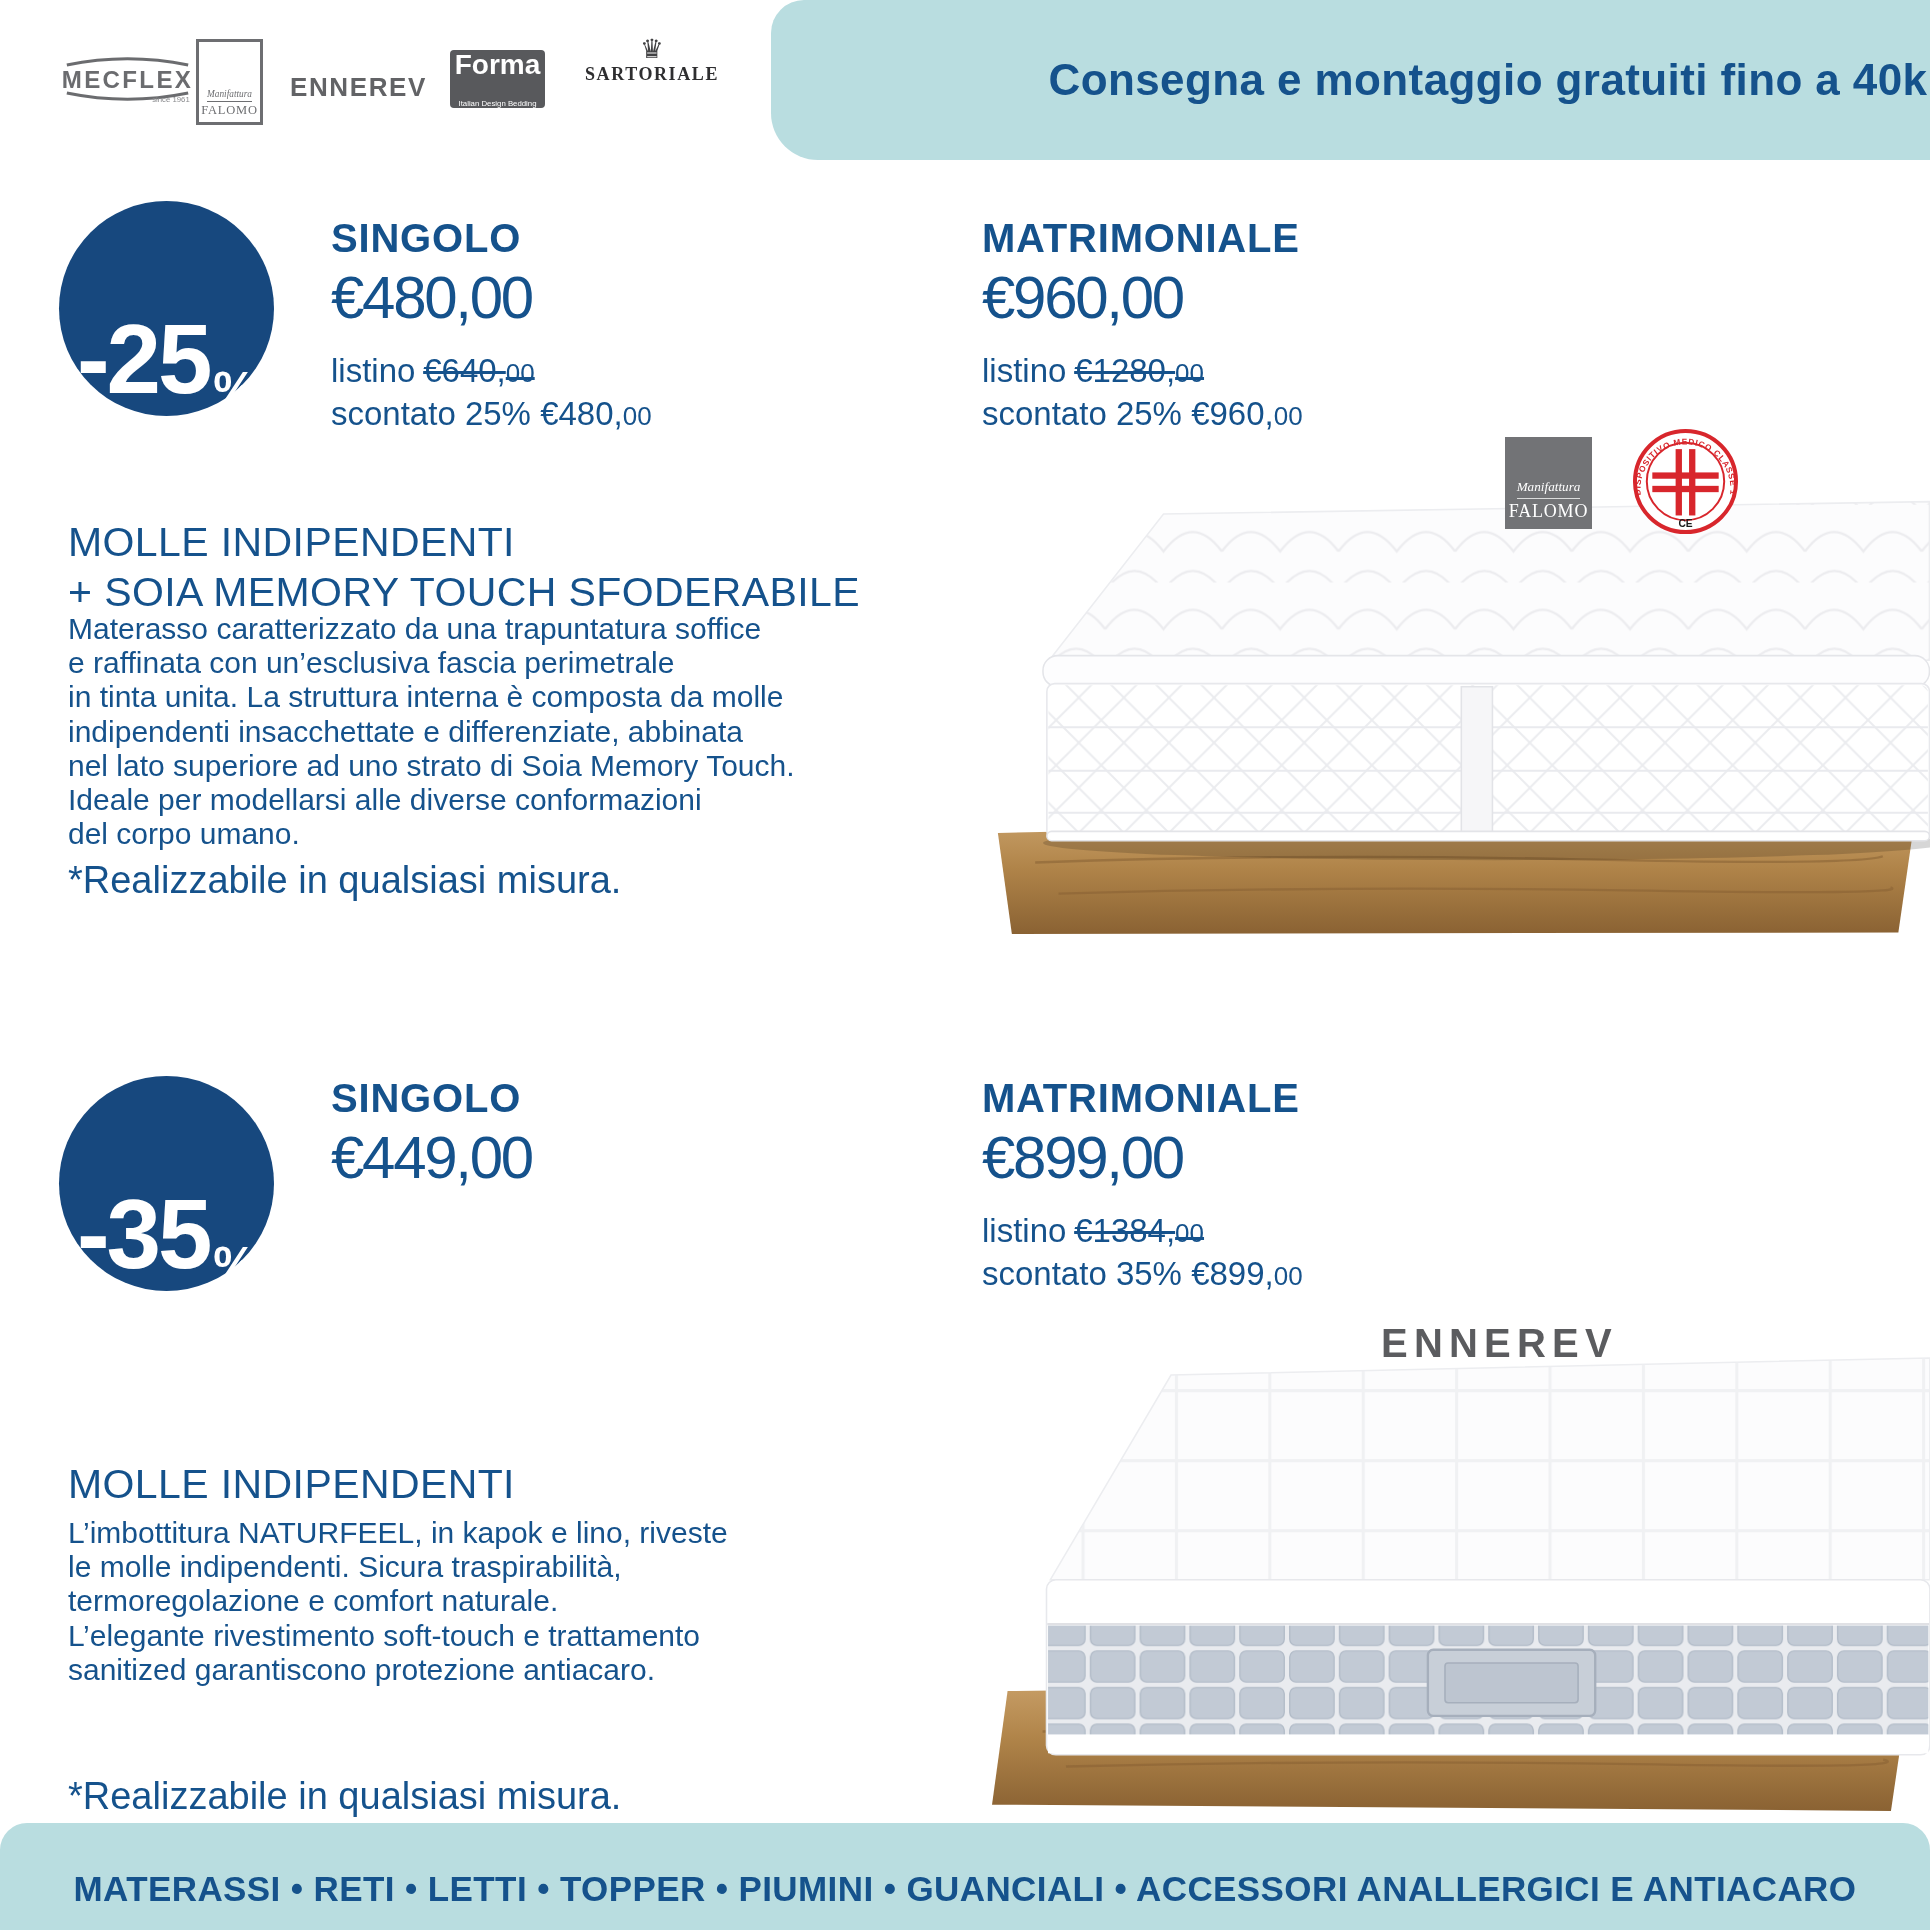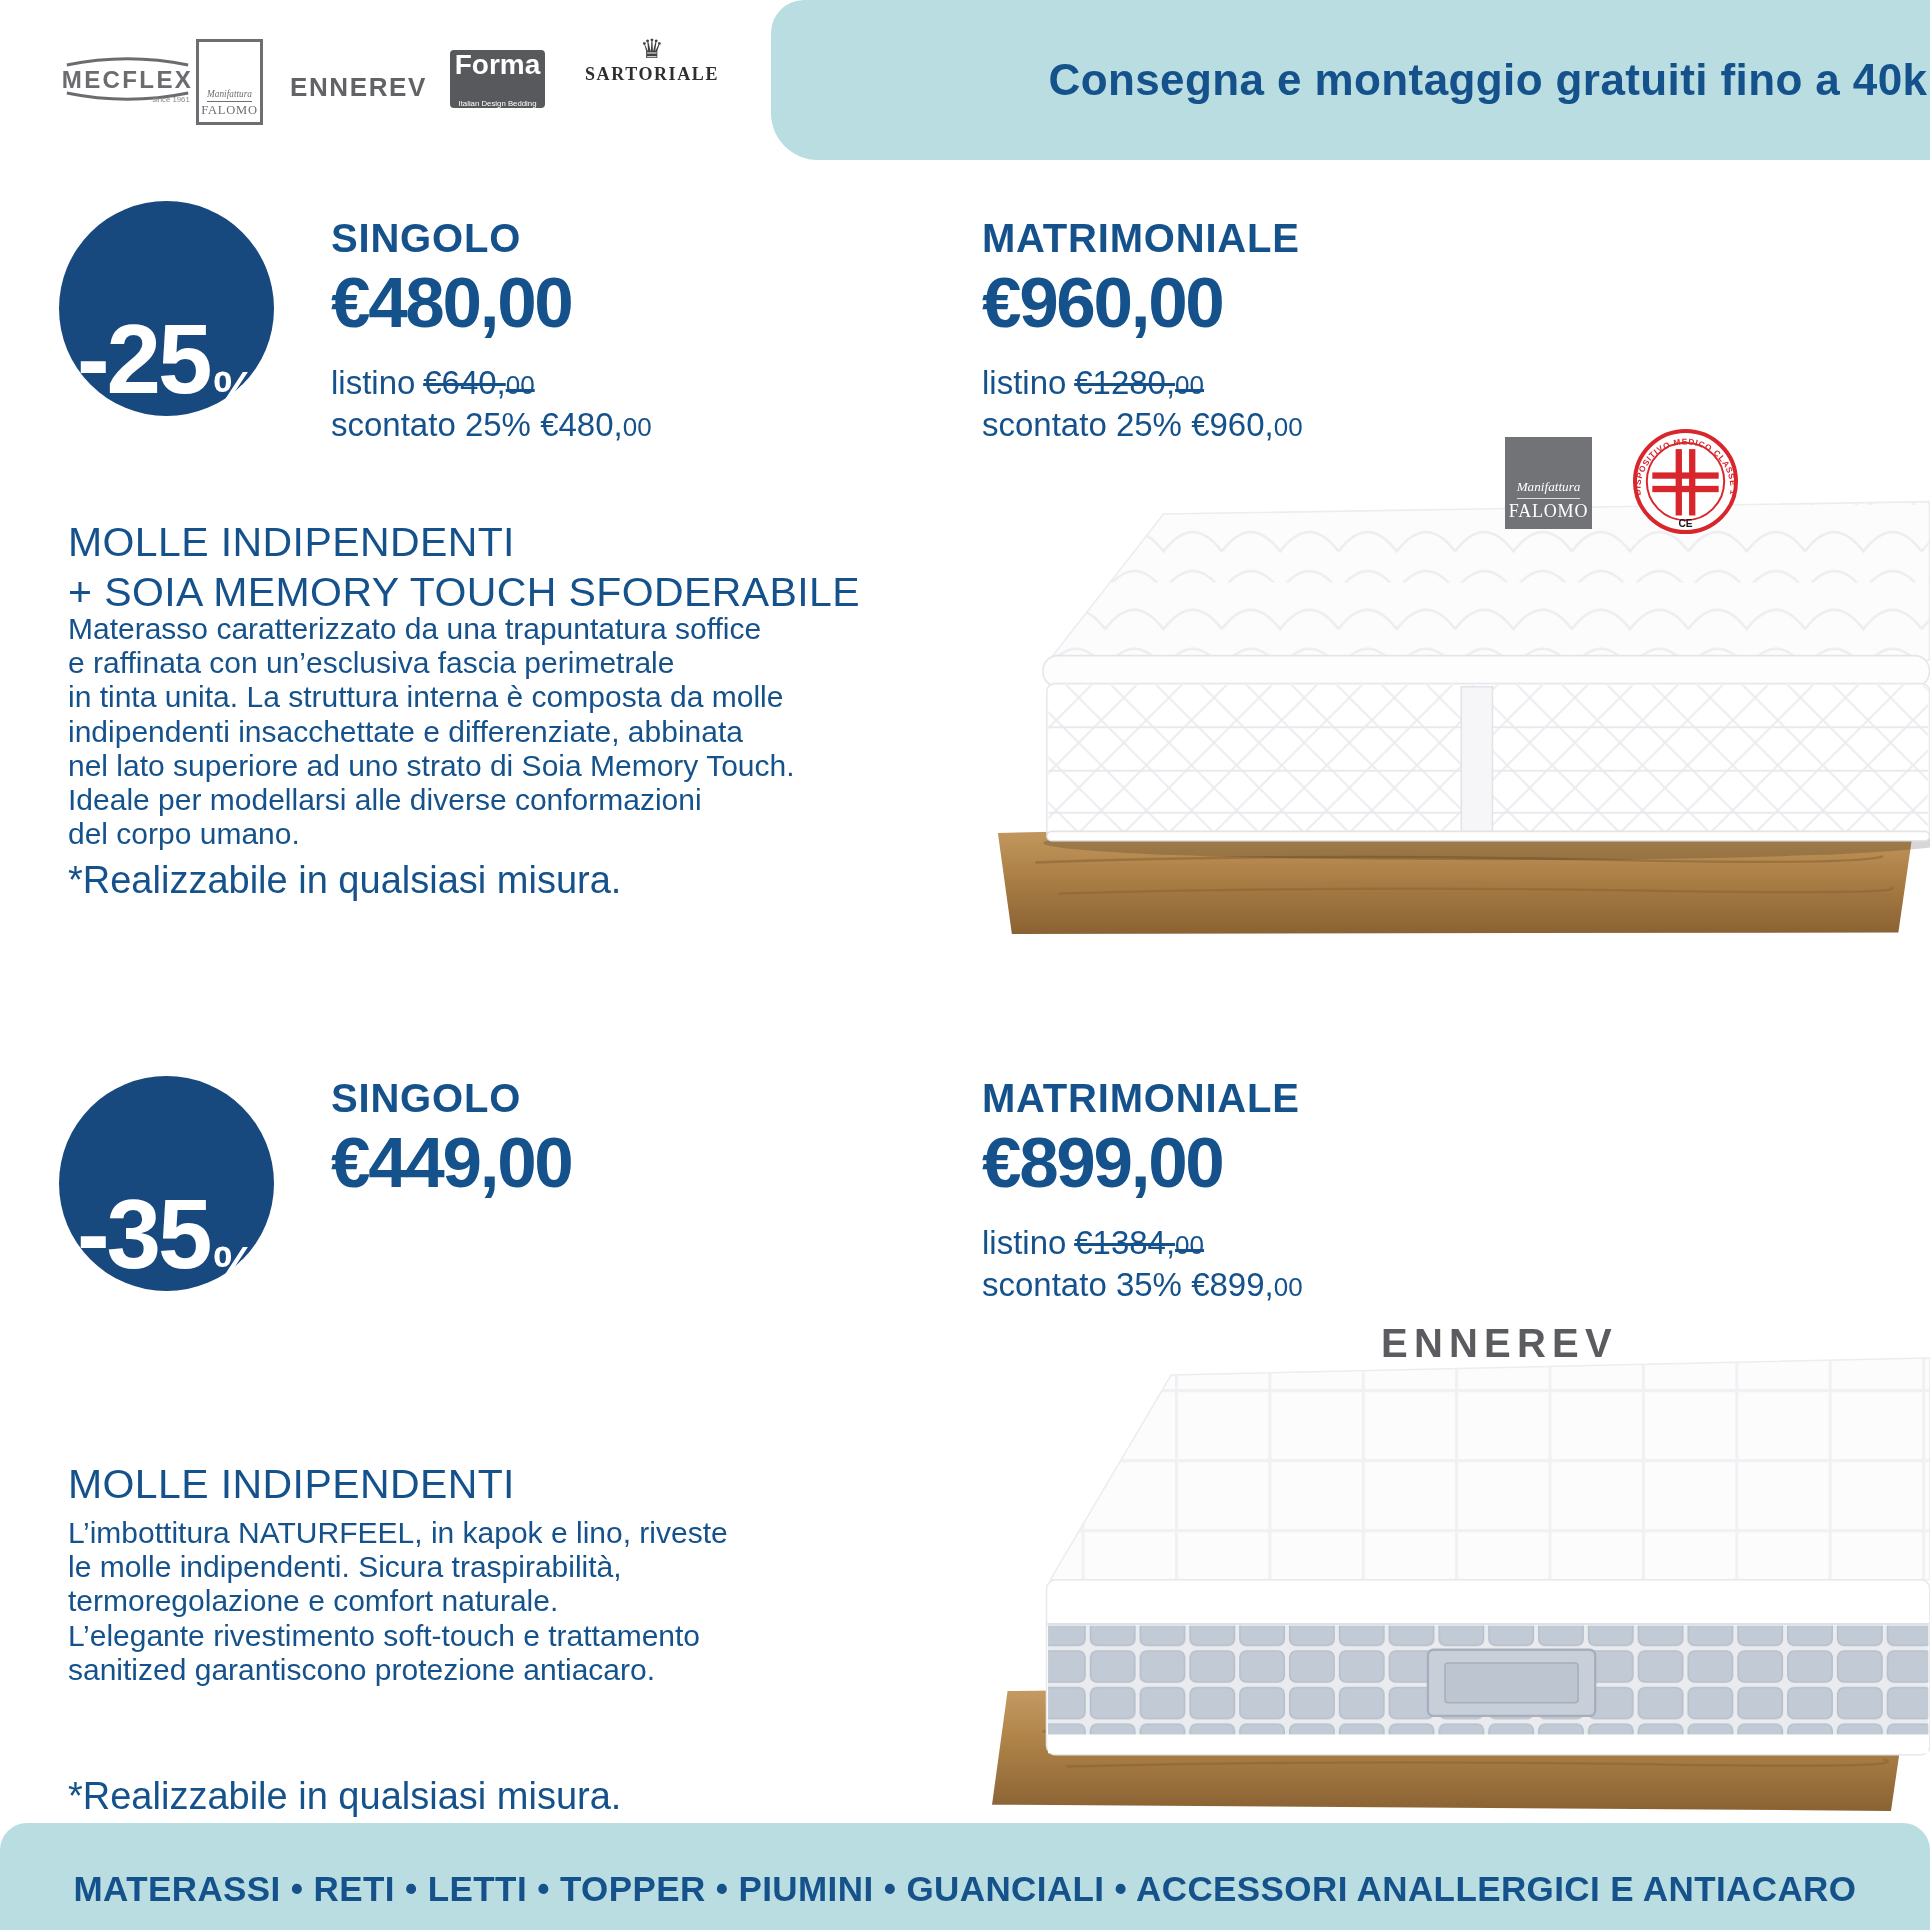--- a/index.html
+++ b/index.html
@@ -39,21 +39,21 @@
 
   
   .badge{position:absolute;width:215px;height:215px;border-radius:50%;background:var(--badge);
     color:#fff;display:flex;align-items:flex-end;justify-content:center;}
   .badge .val{font-size:98px;font-weight:800;letter-spacing:-3.1px;}
   .badge .pct{font-size:48px;font-weight:800;margin-top:-72px;margin-left:3.9px;}
 
   
   .price-block{position:absolute;color:var(--blue);}
   .price-head{font-size:40px;font-weight:800;letter-spacing:0.8px;}
-  .price-big{font-size:71px;font-weight:700;letter-spacing:-2.3px;line-height:1.02;margin-top:6.2px;}
+  .price-big{font-size:60px;font-weight:400;letter-spacing:-2.3px;line-height:1.02;margin-top:6.2px;}
   .price-sub{font-size:33px;line-height:1.3;margin-top:22px;}
   .strike{text-decoration:line-through;text-decoration-thickness:3.1px;margin-left:7.8px;}
   .cents{font-size:26px;}
 
   
   .prod-title{position:absolute;font-size:41px;font-weight:400;color:var(--blue);
     line-height:1.22;white-space:pre-line;letter-spacing:0.4px;margin-top:28px;}
   .prod-desc{position:absolute;font-size:30px;color:var(--blue);line-height:1.14;white-space:pre-line;}
   .prod-note{position:absolute;font-size:38px;font-weight:400;color:var(--blue);}
 

